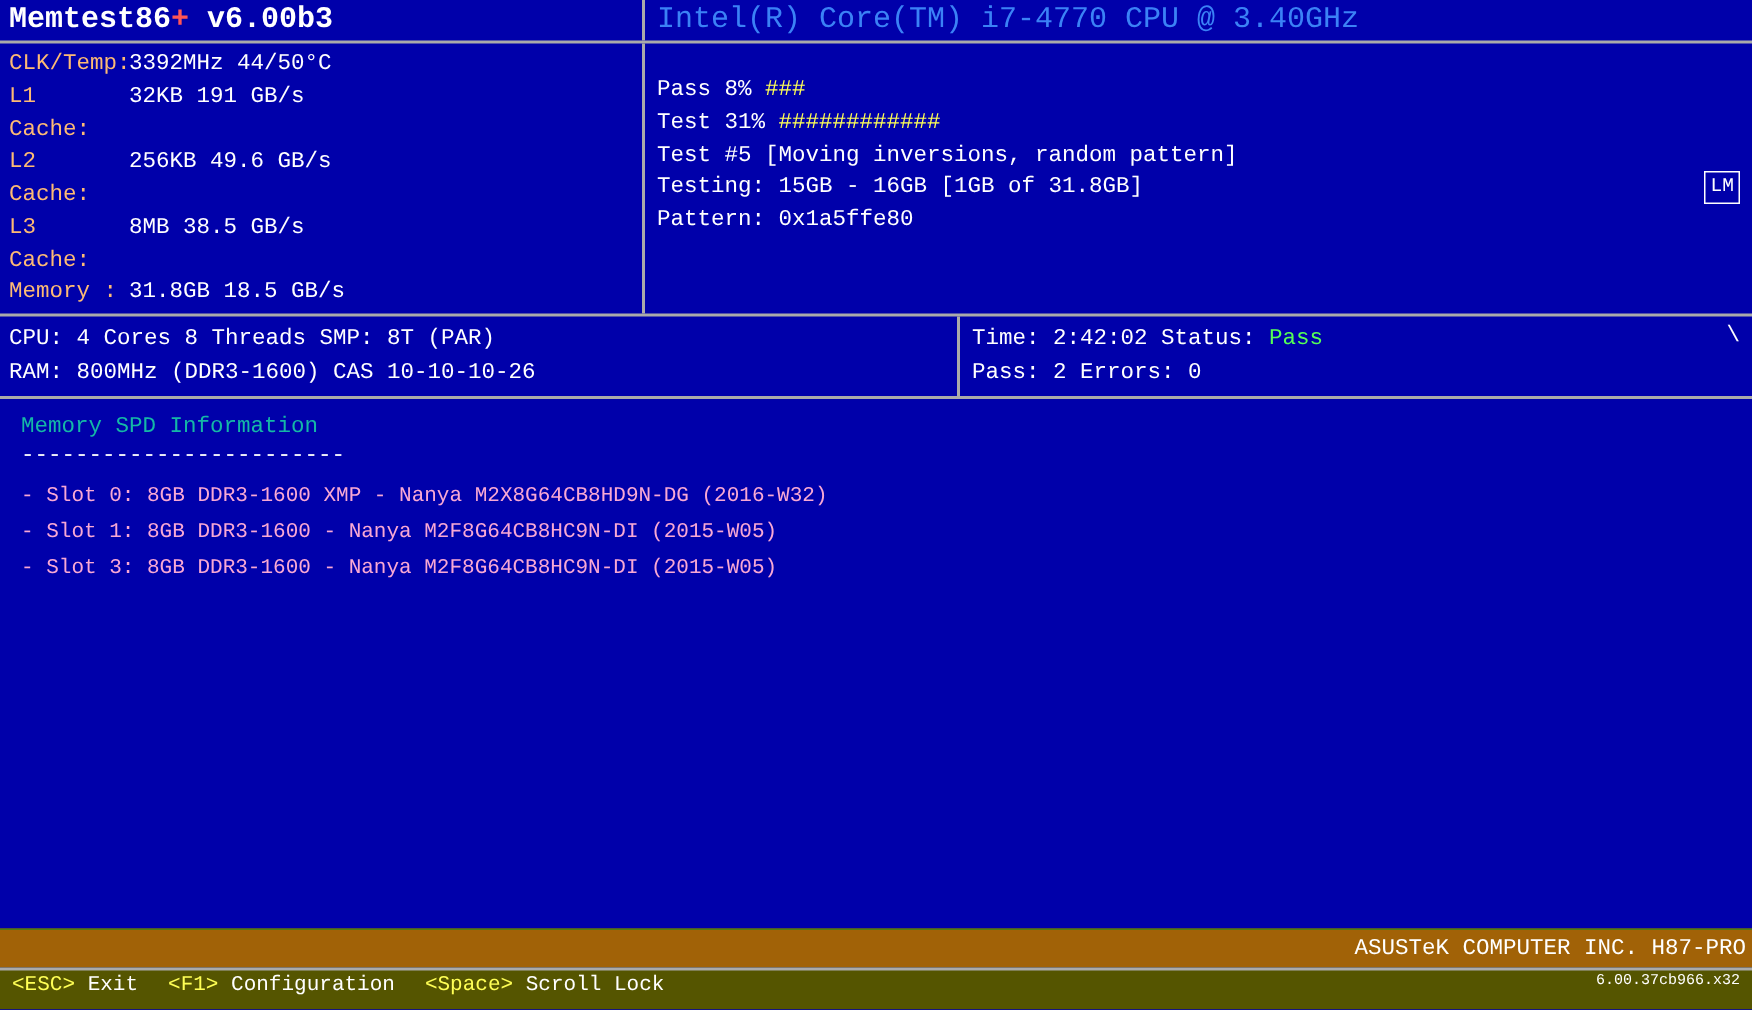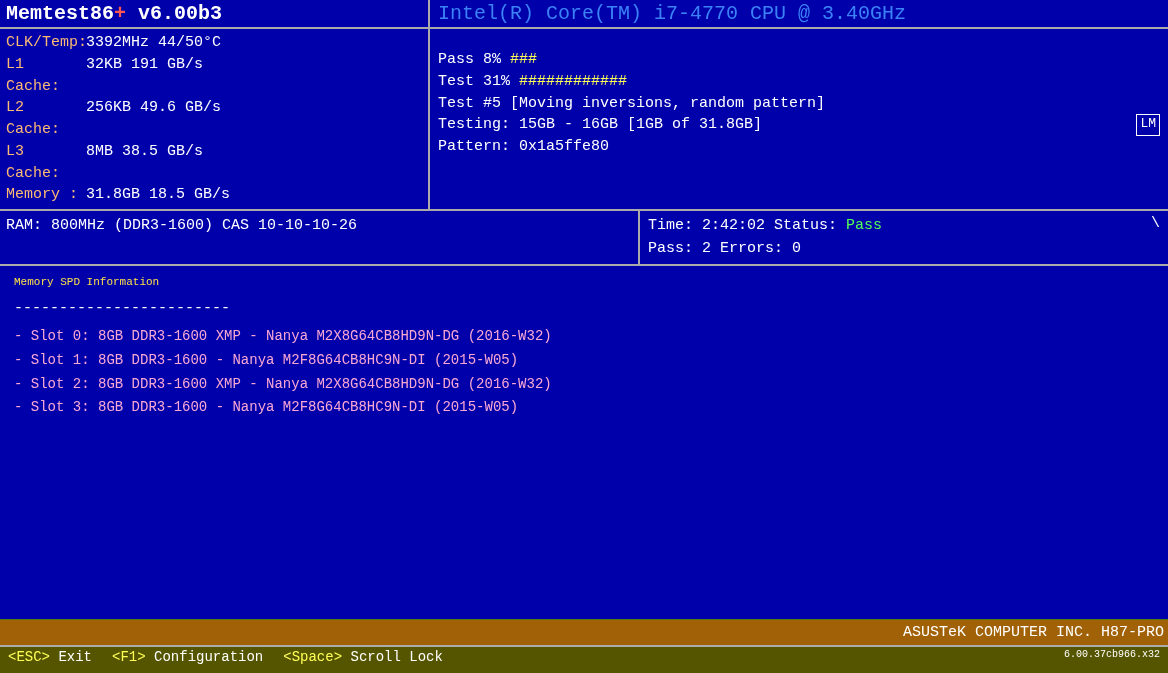--- a/index.html
+++ b/index.html
@@ -147,23 +147,23 @@
       color: #ffffff;
     }
 
     
     .main-content {
       flex: 1;
       padding: 10px 14px;
     }
 
     .spd-title {
-      color: #fde047;
-      font-size: 11px;
-      margin-bottom: 12px;
+      color: #14b8a6;
+      font-size: 15px;
+      margin-bottom: 2px;
     }
 
     .spd-divider {
       color: #ffffff;
       margin-bottom: 8px;
       letter-spacing: 0px;
     }
 
     .spd-row {
       color: #f9a8d4;
@@ -273,39 +273,39 @@
         <span class="lm-badge">LM</span>
       </div>
       <div class="row">
         <span>Pattern:  0x1a5ffe80</span>
       </div>
     </div>
   </div>
 
   <div class="system-bar">
     <div class="system-left">
+      <div class="row">CPU: 4 Cores 8 Threads    SMP: 8T (PAR)</div>
       <div class="row">RAM: 800MHz (DDR3-1600) CAS 10-10-10-26</div>
     </div>
     <div class="system-right">
       <div class="row">
         Time:   2:42:02    Status: <span class="status-pass">Pass</span>
       </div>
       <div class="row">
         <span>Pass:   2          Errors: 0</span>
       </div>
       <span class="backslash">\</span>
     </div>
   </div>
 
   <div class="main-content">
     <div class="spd-title">Memory SPD Information</div>
     <div class="spd-divider">------------------------</div>
     <div class="spd-row">- Slot 0: 8GB DDR3-1600 XMP - Nanya M2X8G64CB8HD9N-DG (2016-W32)</div>
     <div class="spd-row">- Slot 1: 8GB DDR3-1600     - Nanya M2F8G64CB8HC9N-DI (2015-W05)</div>
-    <div class="spd-row">- Slot 2: 8GB DDR3-1600 XMP - Nanya M2X8G64CB8HD9N-DG (2016-W32)</div>
     <div class="spd-row">- Slot 3: 8GB DDR3-1600     - Nanya M2F8G64CB8HC9N-DI (2015-W05)</div>
   </div>
 
   <div class="mobo-bar">
     <span>ASUSTeK COMPUTER INC. H87-PRO</span>
   </div>
 
   <div class="footer-bar">
     <div class="footer-keys">
       <span>

